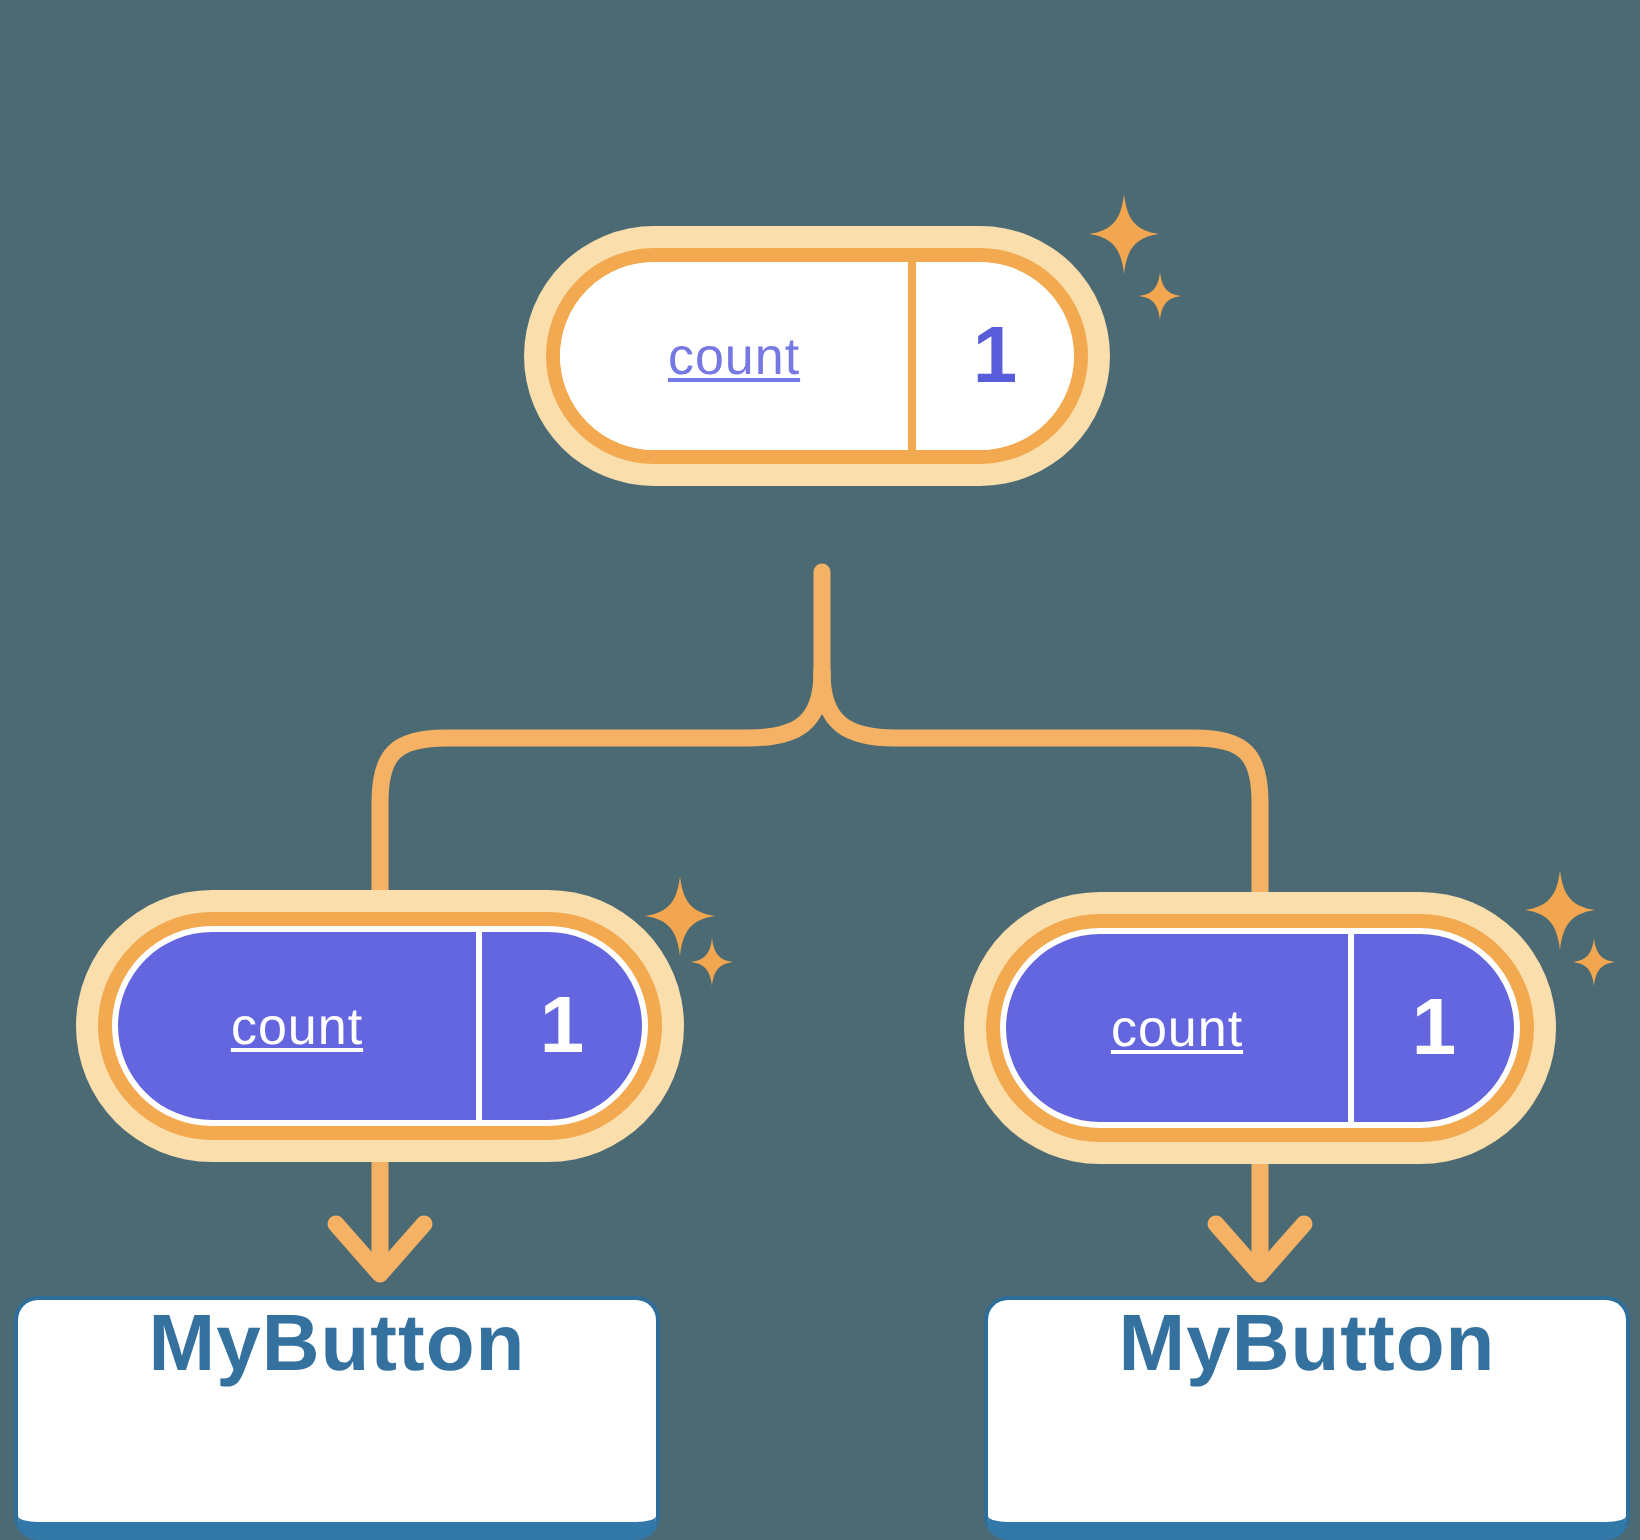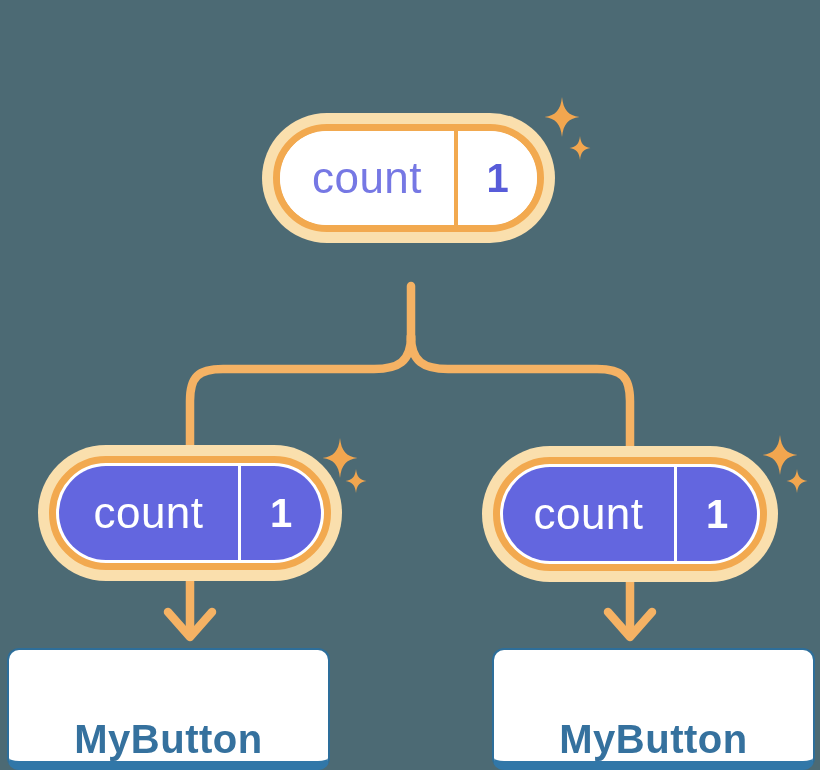--- a/index.html
+++ b/index.html
@@ -11,38 +11,38 @@
     position:absolute;background:#FFFFFF;
     border:2px solid #2D6E9A;border-bottom:9px solid #3177A8;
     border-radius:12px;z-index:2;
   }
   .card-title{
     width:100%;text-align:center;color:#35719E;
     font-size:40px;font-weight:600;letter-spacing:.5px;line-height:1.1;
   }
   #myapp-card{left:156px;top:10px;width:510px;height:278px;}
   #myapp-card .card-title{position:absolute;top:36px;left:0;}
-  .button-card{top:648px;width:323px;height:122px;display:flex;align-items:flex-end;justify-content:center;}
+  .button-card{top:648px;width:323px;height:122px;display:flex;align-items:flex-start;justify-content:center;}
   #mybutton-left{left:7px;}
   #mybutton-right{left:492px;}
 
   
   .pill-outer{
     position:absolute;border-radius:999px;background:#FADFAD;
     padding:11px;z-index:3;
   }
   .pill-core{
     height:100%;border-radius:999px;border:7px solid #F2A94F;
     background:#FFFFFF;overflow:hidden;display:flex;
   }
   .pill-core.purple{padding:3px;}
   .pill-body{flex:1;display:flex;border-radius:999px;overflow:hidden;background:#FFFFFF;}
   .purple .pill-body{background:#6366DF;}
   .pill-cell{display:flex;align-items:center;justify-content:center;}
-  .pill-label{flex:1;font-size:44px;font-weight:500;letter-spacing:.5px;color:#7678E4;}
+  .pill-label{flex:1;font-size:26px;font-weight:500;letter-spacing:.5px;color:#7678E4;text-decoration:underline;}
   .pill-value{width:83px;font-size:40px;font-weight:700;color:#585CD9;border-left:4px solid #F2A94F;}
   .purple .pill-label{color:#FFFFFF;}
   .purple .pill-value{color:#FFFFFF;border-left:3px solid #FFFFFF;}
 
   #state-pill{left:262px;top:113px;width:293px;height:130px;}
   #props-pill-left{left:38px;top:445px;width:304px;height:136px;}
   #props-pill-right{left:482px;top:446px;width:296px;height:136px;}
 
   
   svg.overlay{position:absolute;left:0;top:0;pointer-events:none;}

